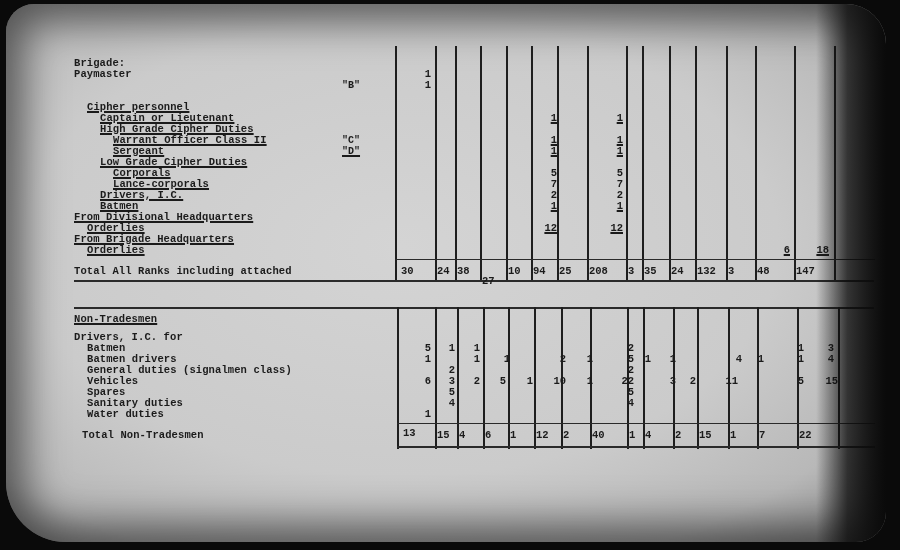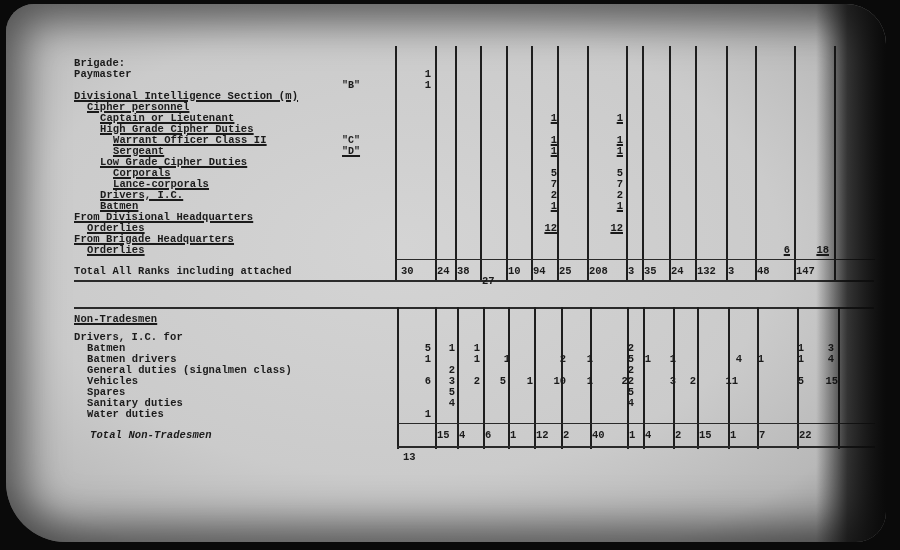--- a/index.html
+++ b/index.html
@@ -42,21 +42,20 @@
     position: absolute; left: 245px; top: 283px; font-size: 10.5px; font-weight: bold; color: #1b1b1b;
   }
 </style>
 </head>
 <body>
 
 <div class="page">
 
   <div class="lbl" style="left:68px;top:54px;">Brigade:</div>
   <div class="lbl" style="left:68px;top:65px;">Paymaster</div>
-  <div class="lbl u" style="left:68px;top:87px;">Divisional Intelligence Section (m)</div>
   <div class="lbl u" style="left:81px;top:98px;">Cipher personnel</div>
   <div class="lbl u" style="left:94px;top:109px;">Captain or Lieutenant</div>
   <div class="lbl u" style="left:94px;top:120px;">High Grade Cipher Duties</div>
   <div class="lbl u" style="left:107px;top:131px;">Warrant Officer Class II</div>
   <div class="lbl u" style="left:107px;top:142px;">Sergeant</div>
   <div class="lbl u" style="left:94px;top:153px;">Low Grade Cipher Duties</div>
   <div class="lbl u" style="left:107px;top:164px;">Corporals</div>
   <div class="lbl u" style="left:107px;top:175px;">Lance-corporals</div>
   <div class="lbl u" style="left:94px;top:186px;">Drivers, I.C.</div>
   <div class="lbl u" style="left:94px;top:197px;">Batmen</div>
@@ -134,21 +133,21 @@
 
   <div class="lbl u" style="left:68px;top:310px;">Non-Tradesmen</div>
   <div class="lbl" style="left:68px;top:328px;">Drivers, I.C. for</div>
   <div class="lbl" style="left:81px;top:339px;">Batmen</div>
   <div class="lbl" style="left:81px;top:350px;">Batmen drivers</div>
   <div class="lbl" style="left:81px;top:361px;">General duties (signalmen class)</div>
   <div class="lbl" style="left:81px;top:372px;">Vehicles</div>
   <div class="lbl" style="left:81px;top:383px;">Spares</div>
   <div class="lbl" style="left:81px;top:394px;">Sanitary duties</div>
   <div class="lbl" style="left:81px;top:405px;">Water duties</div>
-  <div class="lbl" style="left:84px;top:426px;font-style:italic;">Total Non-Tradesmen</div>
+  <div class="lbl" style="left:76px;top:426px;">Total Non-Tradesmen</div>
 
   <div class="vline" style="left:391px;top:303px;height:142px;"></div>
   <div class="vline" style="left:429px;top:303px;height:142px;"></div>
   <div class="vline" style="left:451px;top:303px;height:142px;"></div>
   <div class="vline" style="left:477px;top:303px;height:142px;"></div>
   <div class="vline" style="left:502px;top:303px;height:142px;"></div>
   <div class="vline" style="left:528px;top:303px;height:142px;"></div>
   <div class="vline" style="left:555px;top:303px;height:142px;"></div>
   <div class="vline" style="left:584px;top:303px;height:142px;"></div>
   <div class="vline" style="left:621px;top:303px;height:142px;"></div>
@@ -201,21 +200,21 @@
   <div class="num" style="left:812px;top:372px;">15</div>
 
   <div class="num" style="left:429px;top:383px;">5</div>
   <div class="num" style="left:608px;top:383px;">5</div>
 
   <div class="num" style="left:429px;top:394px;">4</div>
   <div class="num" style="left:608px;top:394px;">4</div>
 
   <div class="num" style="left:405px;top:405px;">1</div>
 
-  <div class="tot" style="left:397px;width:28px;top:448px;">13</div>
+  <div class="tot" style="left:397px;width:28px;top:424px;">13</div>
   <div class="tot" style="left:431px;width:18px;top:426px;">15</div>
   <div class="tot" style="left:453px;width:21px;top:426px;">4</div>
   <div class="tot" style="left:479px;width:20px;top:426px;">6</div>
   <div class="tot" style="left:504px;width:21px;top:426px;">1</div>
   <div class="tot" style="left:530px;width:22px;top:426px;">12</div>
   <div class="tot" style="left:557px;width:24px;top:426px;">2</div>
   <div class="tot" style="left:586px;width:32px;top:426px;">40</div>
   <div class="tot" style="left:623px;width:12px;top:426px;">1</div>
   <div class="tot" style="left:639px;width:24px;top:426px;">4</div>
   <div class="tot" style="left:669px;width:19px;top:426px;">2</div>

